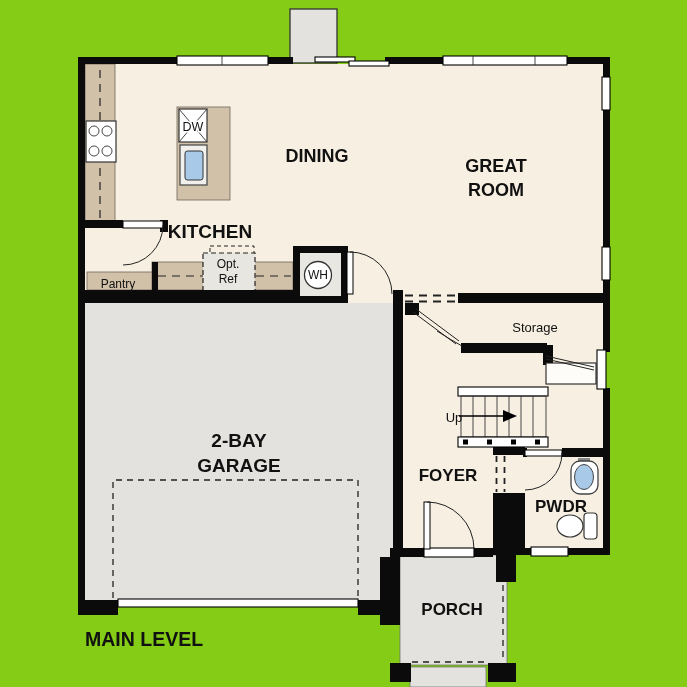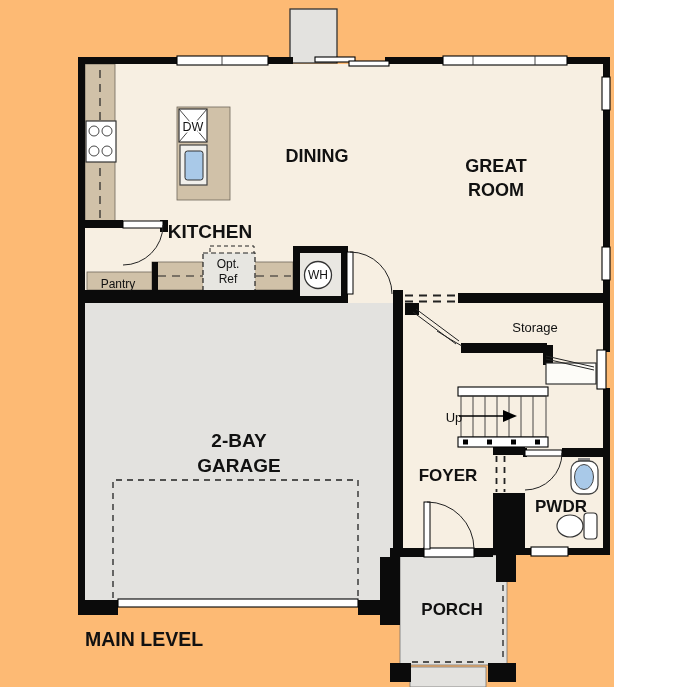--- a/index.html
+++ b/index.html
@@ -1,16 +1,16 @@
 <!DOCTYPE html>
 <html><head>
 <meta charset="utf-8">
 <style>
   html,body{margin:0;padding:0;background:#fff;}
-  #stage{position:relative;width:614px;height:687px;background:#fdba74;overflow:hidden;
+  #stage{position:relative;width:687px;height:687px;background:#84cc16;overflow:hidden;
          font-family:"Liberation Sans",sans-serif;}
   svg{display:block;}
   .wall{fill:#0b0b0b;}
   .floor{fill:#f7efe2;}
   .slab{fill:#e3e2df;}
   .counter{fill:#d0c1a8;stroke:#6e665a;stroke-width:.8;}
   .blue{fill:#a9c9e8;}
   .win{fill:#ffffff;stroke:#000;stroke-width:1.1;}
   .leaf{fill:#ffffff;stroke:#000;stroke-width:1;}
   .arc{fill:none;stroke:#222;stroke-width:1;}

